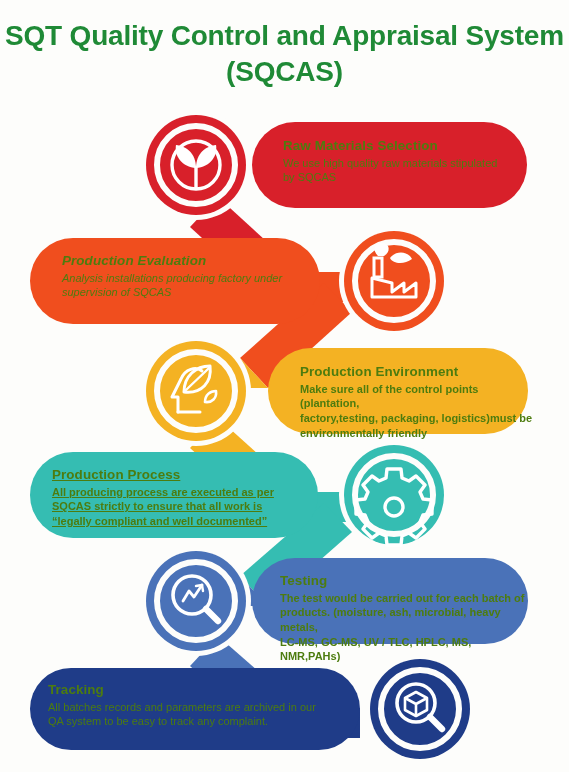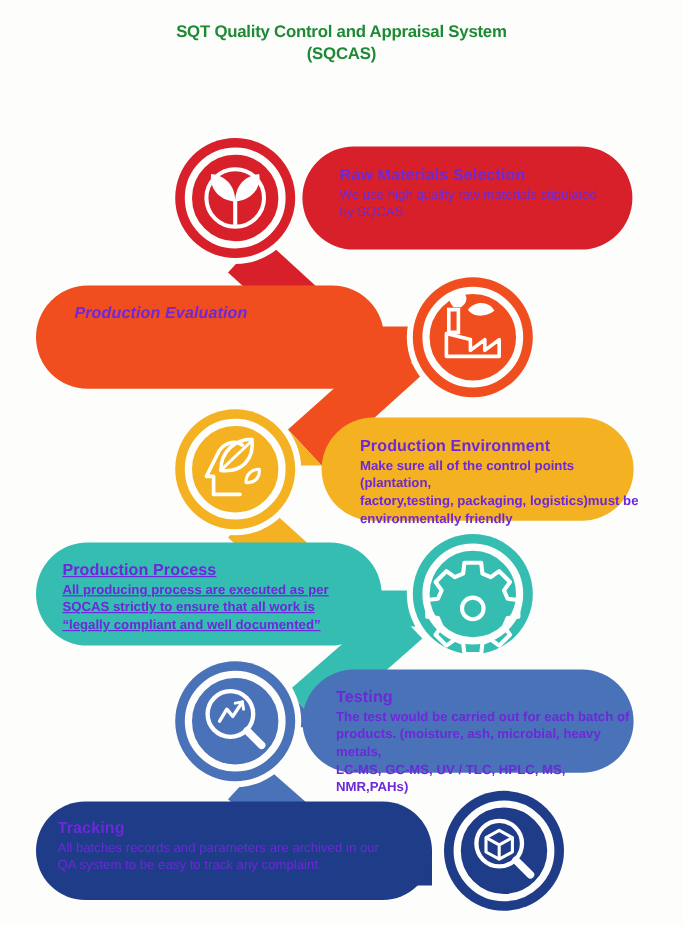--- a/index.html
+++ b/index.html
@@ -19,21 +19,21 @@
     overflow: hidden;
   }
 
   
   #title {
     position: absolute;
     top: 18px;
     left: 0;
     width: 569px;
     text-align: center;
-    font-size: 14px;
+    font-size: 28px;
     font-weight: bold;
     line-height: 1.28;
     letter-spacing: -0.2px;
     color: #1f8a36;
     white-space: pre-line;
   }
 
   
   #flow {
     position: absolute;
@@ -42,21 +42,21 @@
     width: 569px;
     height: 772px;
   }
   #flow svg {
     display: block;
   }
 
   
   .step-text {
     position: absolute;
-    color: #6d28d9;
+    color: #4d7c0f;
   }
   .step-title {
     font-size: 13.4px;
     font-weight: bold;
     letter-spacing: 0.1px;
     margin: 0 0 1px 0;
     line-height: 1.25;
   }
   .step-desc {
     font-size: 11px;
@@ -210,20 +210,22 @@
   </div>
 
   <div class="step-text t1">
     <p class="step-title">Raw Materials Selection</p>
     <p class="step-desc desc-light">We use high quality raw materials stipulated
 by SQCAS</p>
   </div>
 
   <div class="step-text t2">
     <p class="step-title">Production Evaluation</p>
+    <p class="step-desc desc-light">Analysis installations producing factory under
+supervision of SQCAS</p>
   </div>
 
   <div class="step-text t3">
     <p class="step-title">Production Environment</p>
     <p class="step-desc">Make sure all of the control points (plantation,
 factory,testing, packaging, logistics)must be
 environmentally friendly</p>
   </div>
 
   <div class="step-text t4">

